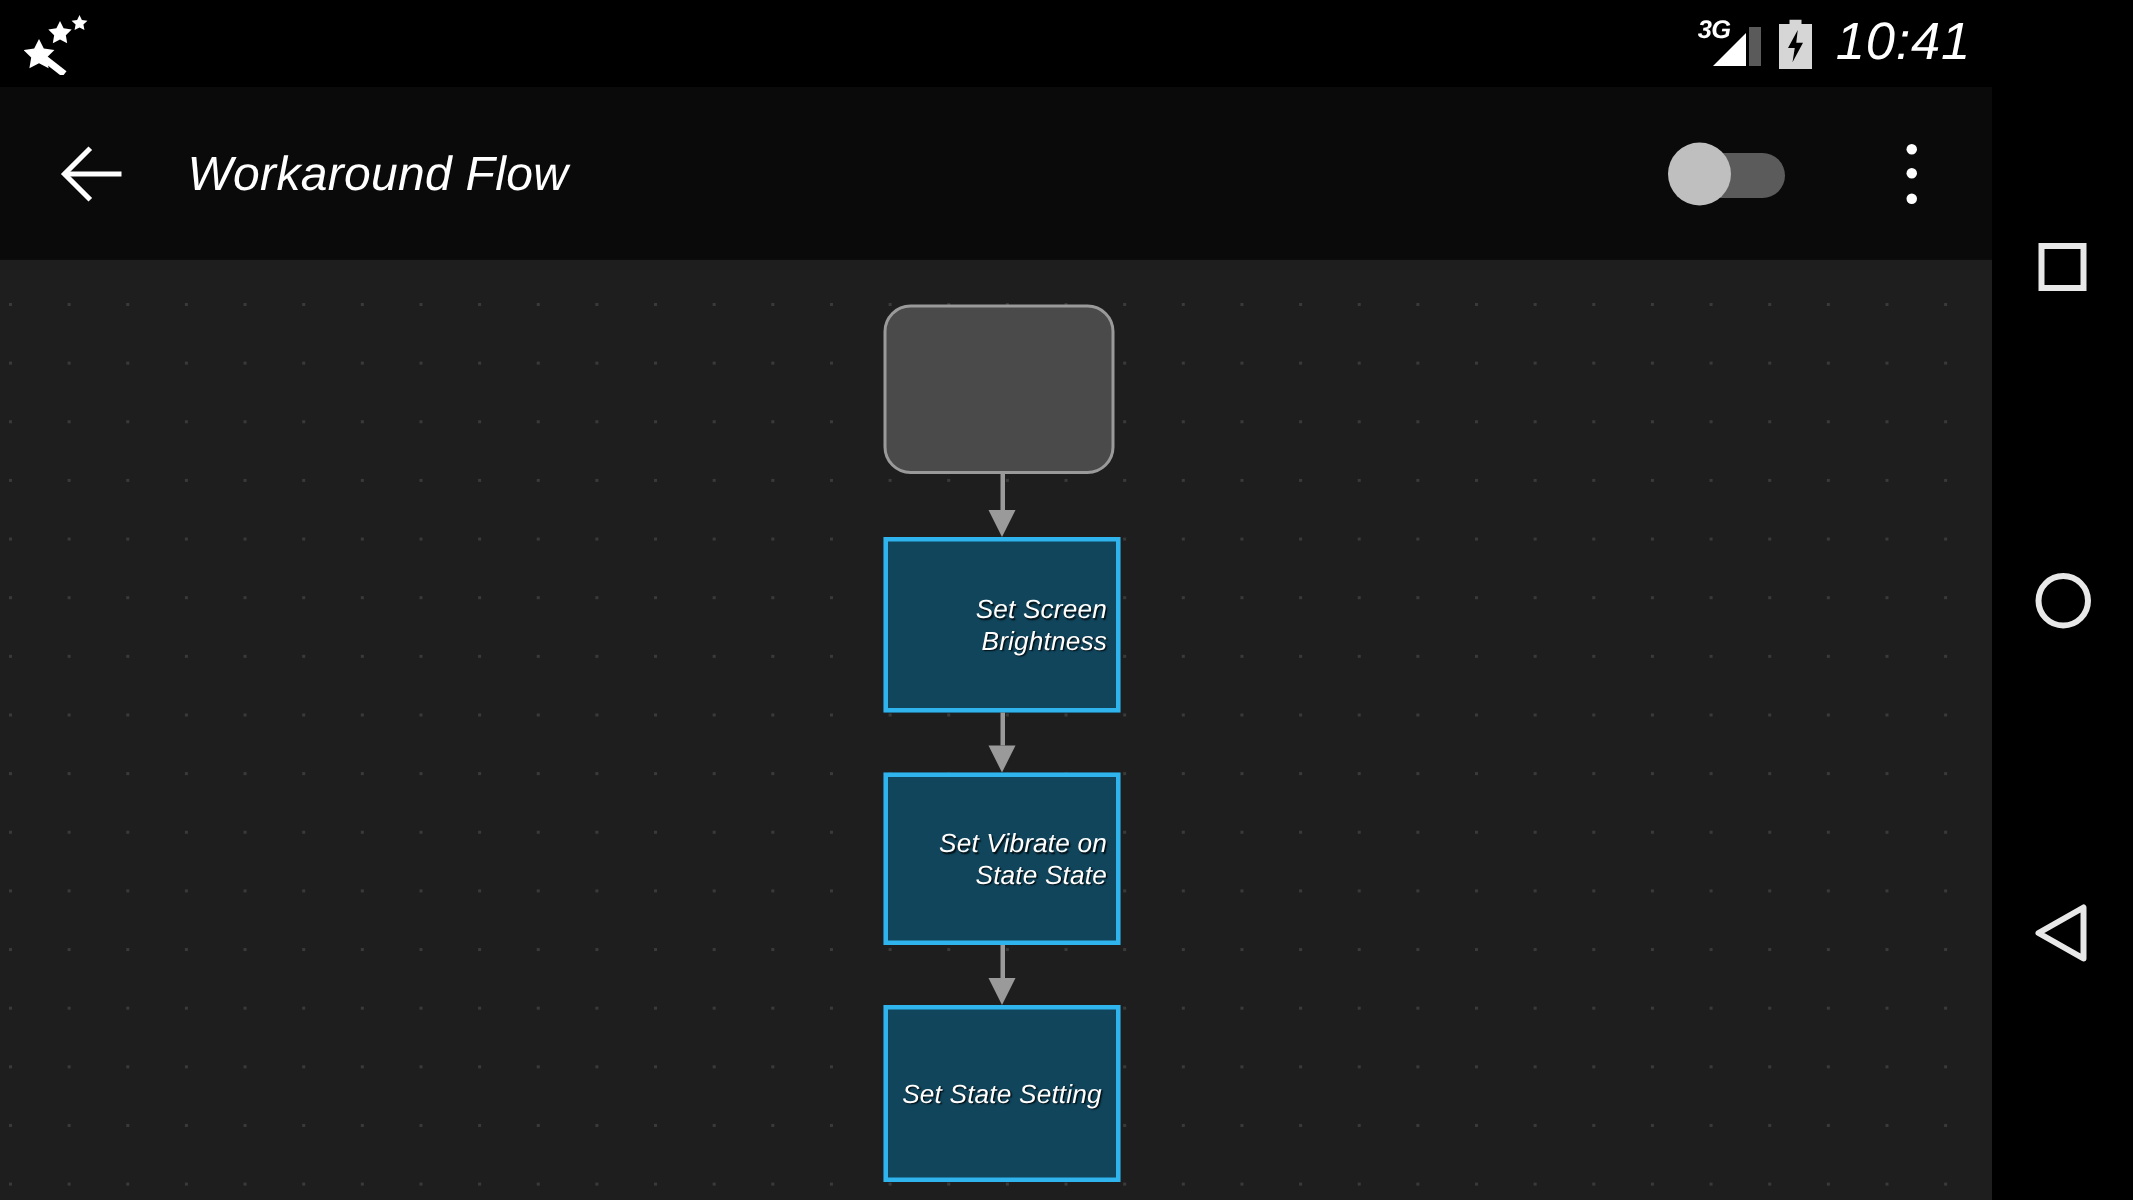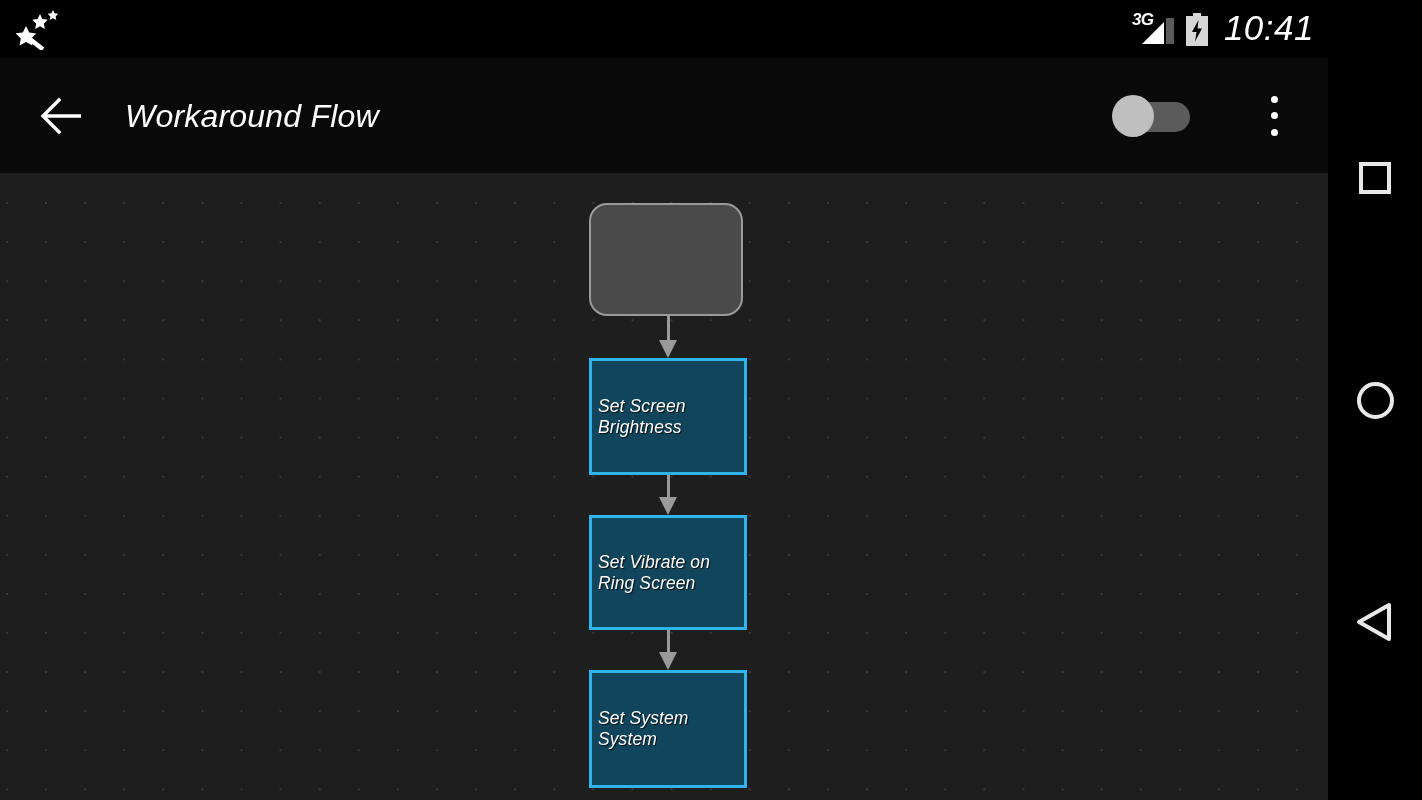--- a/index.html
+++ b/index.html
@@ -242,21 +242,21 @@
     border: 3px solid #2fb4ee;
     display: flex;
     align-items: center;
     justify-content: center;
     cursor: pointer;
   }
   .node .label {
     color: #ffffff;
     font-size: 17.5px;
     line-height: 21px;
-    text-align: left;
+    text-align: right;
     letter-spacing: 0.1px;
     text-shadow: 1px 1px 1px rgba(0,0,0,0.85);
     padding: 0 6px;
   }
 
   
   #nav-bar {
     position: absolute;
     right: 0; top: 0;
     width: 94px;
@@ -368,30 +368,30 @@
         <div class="node" style="top:185px;height:117px;">
           <span class="label">Set Screen Brightness</span>
         </div>
 
         <div class="conn" style="top:302px;height:40px;">
           <span class="stem" style="height:22px;"></span>
           <span class="head"></span>
         </div>
 
         <div class="node" style="top:342px;height:115px;">
-          <span class="label">Set Vibrate on Ring Screen</span>
+          <span class="label">Set Vibrate on State State</span>
         </div>
 
         <div class="conn" style="top:457px;height:40px;">
           <span class="stem" style="height:22px;"></span>
           <span class="head"></span>
         </div>
 
         <div class="node" style="top:497px;height:118px;">
-          <span class="label">Set System System</span>
+          <span class="label">Set State Setting</span>
         </div>
 
       </div>
     </div>
 
   </div>
 
   <div id="nav-bar">
 
     <div class="nav-btn" id="nav-recents">

